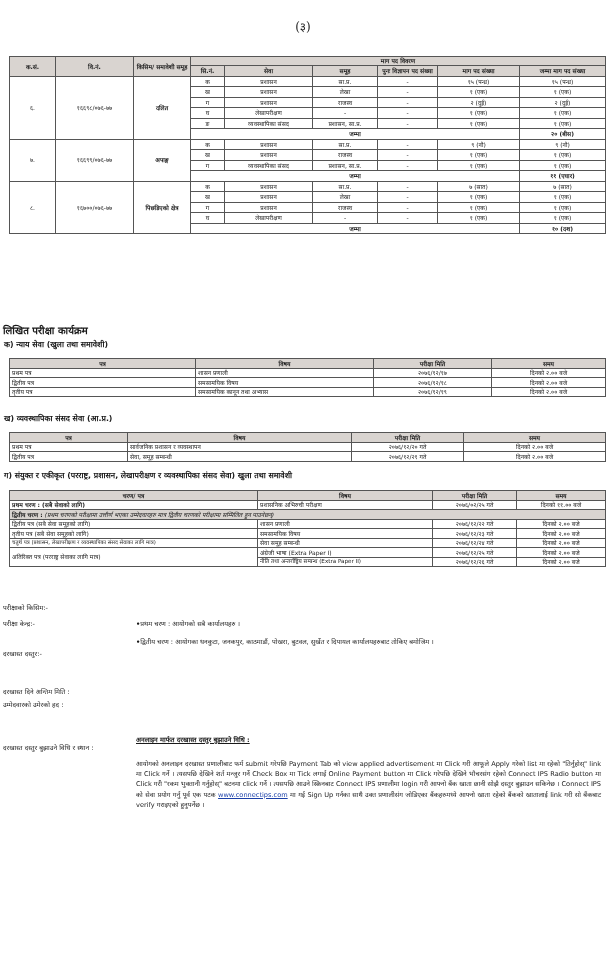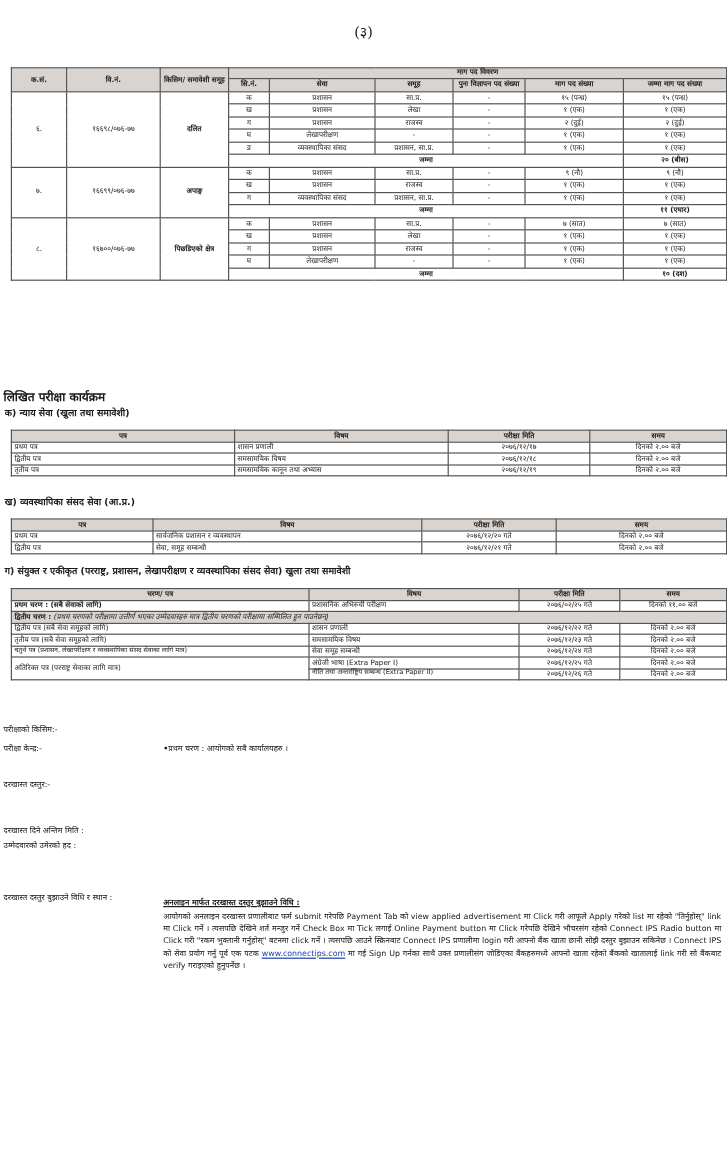--- a/index.html
+++ b/index.html
@@ -283,25 +283,26 @@
     <td class="center">दिनको २.०० बजे</td>
   </tr>
 </tbody>
   </table>
 
 <div class="info" style="top:604px; height:300px;">
   <div class="lbl" style="top:0">परीक्षाको किसिम:-</div>
 
   <div class="lbl" style="top:16px">परीक्षा केन्द्र:-</div>
   <div class="val bullet" style="top:16px">प्रथम चरण   : आयोगको सबै कार्यालयहरु ।</div>
+  <div class="val bullet" style="top:34px">द्वितीय चरण : आयोगका धनकुटा, जनकपुर, काठमाडौं, पोखरा, बुटवल, सुर्खेत र दिपायल कार्यालयहरुबाट  तोकिए बमोजिम ।</div>
 
   <div class="lbl" style="top:46px">दरखास्त दस्तुर:-</div>
 
   <div class="lbl" style="top:84px">दरखास्त दिने अन्तिम मिति :</div>
 
   <div class="lbl" style="top:97px">उम्मेदवारको उमेरको हद :</div>
 
   <div class="lbl" style="top:140px">दरखास्त दस्तुर बुझाउने विधि र स्थान :</div>
-  <div class="val underline" style="top:144px">अनलाइन मार्फत दरखास्त दस्तुर बुझाउने विधि :</div>
+  <div class="val underline" style="top:132px">अनलाइन मार्फत दरखास्त दस्तुर बुझाउने विधि :</div>
   <div class="val" style="top:155px; line-height:1.55; text-align:justify;">
     <span>आयोगको अनलाइन दरखास्त प्रणालीबाट फर्म submit गरेपछि Payment Tab को view applied advertisement मा Click गरी आफूले Apply गरेको list मा रहेको "तिर्नुहोस्" link मा Click गर्ने । त्यसपछि देखिने शर्त मन्जुर गर्ने Check Box मा Tick लगाई Online Payment button मा Click गरेपछि देखिने भौचरसंग रहेको Connect IPS Radio button मा Click गरी "रकम भुक्तानी गर्नुहोस्" बटनमा click गर्ने । त्यसपछि आउने स्क्रिनबाट Connect IPS प्रणालीमा login गरी आफ्नो बैंक खाता छानी सोझै दस्तुर बुझाउन सकिनेछ । Connect IPS को सेवा प्रयोग गर्नु पूर्व एक पटक </span><span class="link">www.connectips.com</span><span> मा गई Sign Up गर्नका साथै उक्त प्रणालीसंग जोडिएका बैंकहरुमध्ये आफ्नो खाता रहेको बैंकको खातालाई link गरी सो बैंकबाट verify गराइएको हुनुपर्नेछ ।</span>
   </div>
 </div>
 
 </body></html>

